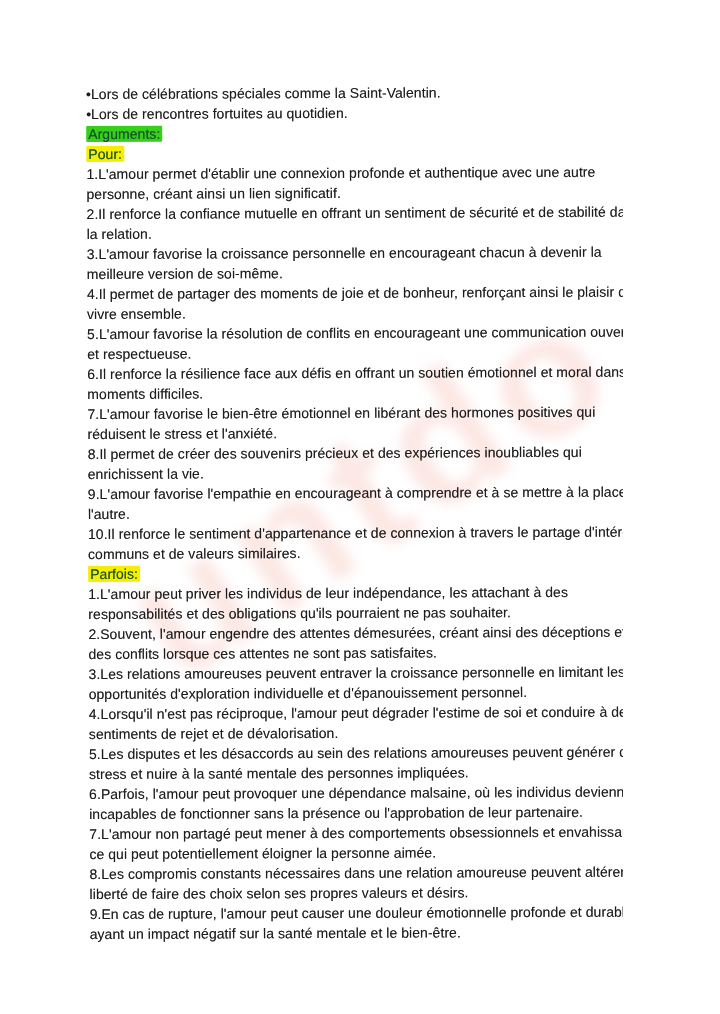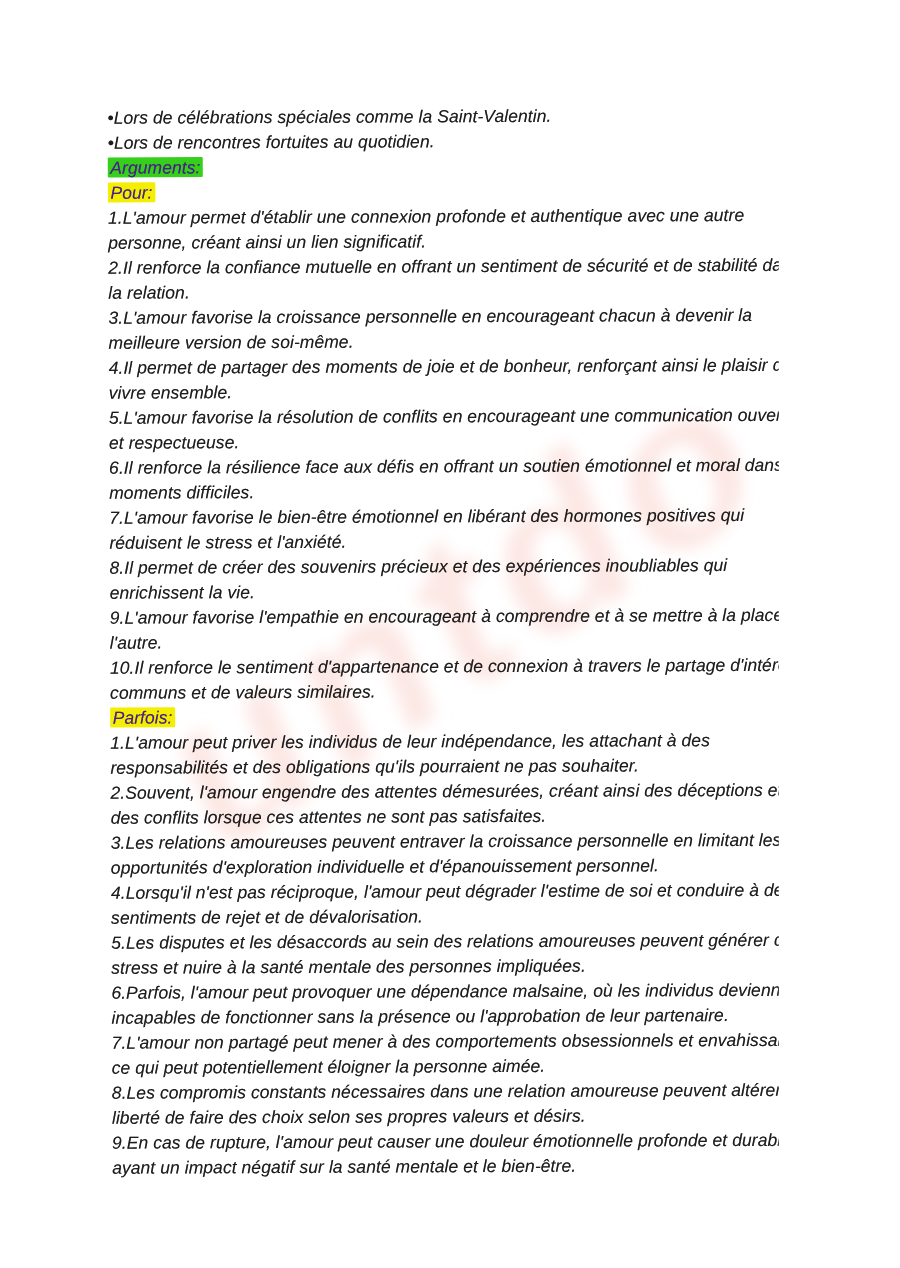--- a/index.html
+++ b/index.html
@@ -2,37 +2,36 @@
 <html><head>
 <meta charset="utf-8">
 <style>
   html,body{margin:0;padding:0;background:#ffffff;}
   .page{
     position:relative;
     width:623px;height:1014px;
     background:#ffffff;
     overflow:hidden;
     font-family:"Liberation Sans",sans-serif;
-    font-style:italic;
   }
   .content{
     position:absolute;
     left:86px;top:84px;width:562px;
     transform:rotate(-0.25deg);
     transform-origin:top left;
     color:#1d1d1d;
     font-size:14px;
     line-height:20px;
     letter-spacing:0.05px;
     text-shadow:0 0 0.4px rgba(40,40,40,0.55);
   }
   .para{margin:0;}
   .hl{
     padding:0 2px;
-    color:#4c1d95;
+    color:#14532d;
     border-radius:1px;
   }
   .watermark{
     position:absolute;
     left:-40px;top:400px;width:820px;
     text-align:center;
     font-size:175px;
     font-weight:bold;
     letter-spacing:10px;
     line-height:1;

